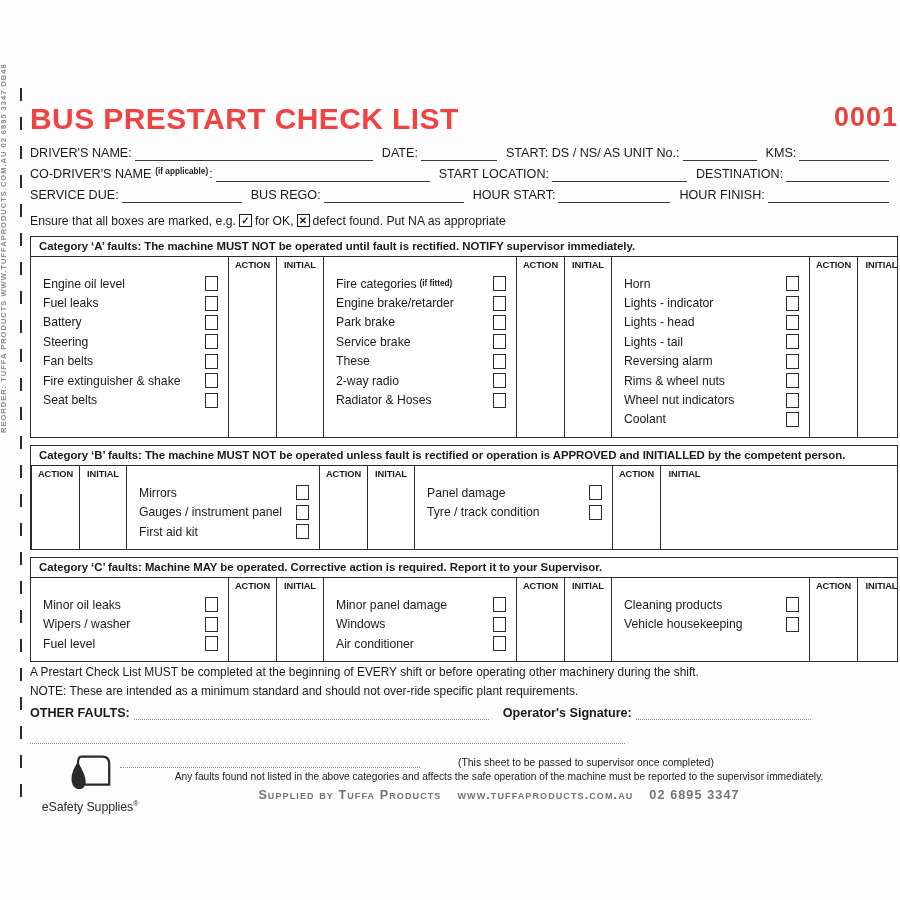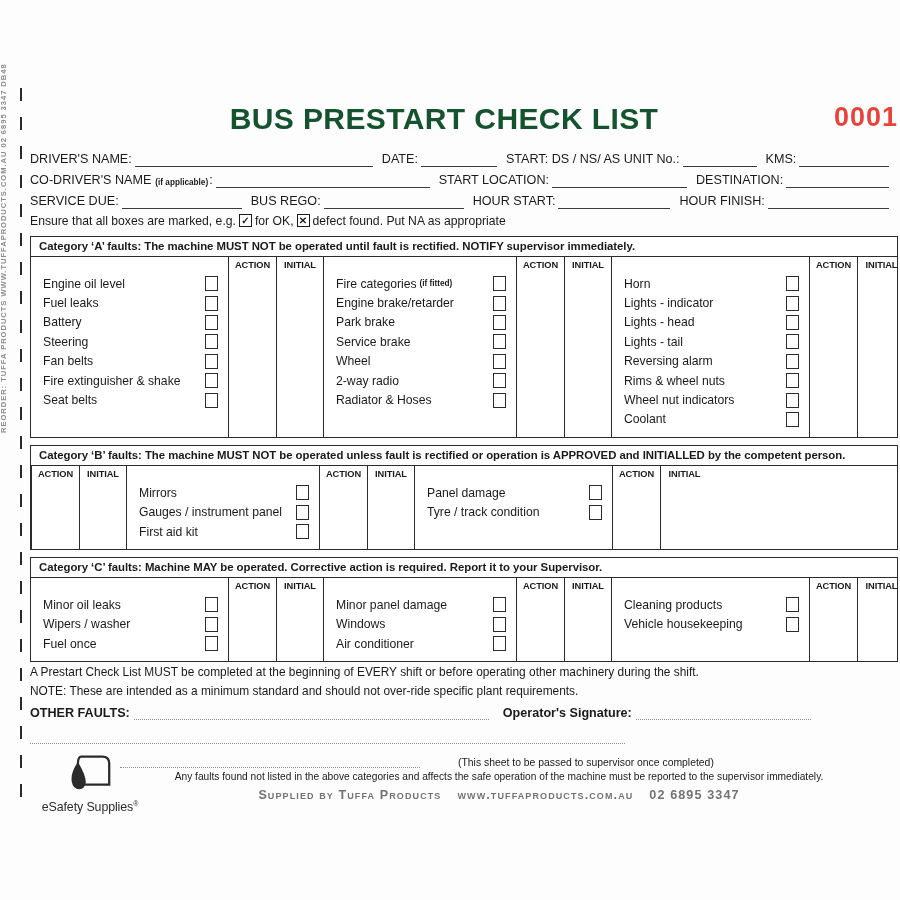--- a/index.html
+++ b/index.html
@@ -62,43 +62,43 @@
     top: 100px;
     width: 868px;
   }
 
   
   .title-row {
     position: relative;
     height: 42px;
   }
   .doc-title {
-    text-align: center;
+    text-align: left;
     font-size: 30px;
     font-weight: bold;
     letter-spacing: 0.4px;
     line-height: 38px;
-    color: #14532d;
+    color: #ef4444;
     padding-right: 40px;
   }
   .doc-number {
     position: absolute;
     right: 0px;
     top: 2px;
     font-size: 27px;
     font-weight: bold;
     color: #e8423c;
     letter-spacing: 1px;
   }
 
   
   .form-lines { margin-top: 4px; }
   .form-row {
     display: flex;
-    align-items: flex-end;
+    align-items: flex-start;
     font-size: 12.6px;
     height: 21px;
     white-space: nowrap;
   }
   .fld-label {
     padding-right: 3px;
     line-height: 15px;
   }
   .fld-small {
     font-size: 8.2px;
@@ -408,21 +408,21 @@
                 </div>
                 <div class="item-row">
                   <span class="item-label">Park brake</span>
                   <span class="item-box"></span>
                 </div>
                 <div class="item-row">
                   <span class="item-label">Service brake</span>
                   <span class="item-box"></span>
                 </div>
                 <div class="item-row">
-                  <span class="item-label">Wheel</span>
+                  <span class="item-label">These</span>
                   <span class="item-box"></span>
                 </div>
                 <div class="item-row">
                   <span class="item-label">2-way radio</span>
                   <span class="item-box"></span>
                 </div>
                 <div class="item-row">
                   <span class="item-label">Radiator &amp; Hoses</span>
                   <span class="item-box"></span>
                 </div>
@@ -548,21 +548,21 @@
                 <div class="items-spacer"></div>
                 <div class="item-row">
                   <span class="item-label">Minor oil leaks</span>
                   <span class="item-box"></span>
                 </div>
                 <div class="item-row">
                   <span class="item-label">Wipers / washer</span>
                   <span class="item-box"></span>
                 </div>
                 <div class="item-row">
-                  <span class="item-label">Fuel once</span>
+                  <span class="item-label">Fuel level</span>
                   <span class="item-box"></span>
                 </div>
                 <div class="pad-bottom"></div>
               </div>
               <div class="col-action" style="width: 47px;">
                 <div class="col-head">ACTION</div>
               </div>
               <div class="col-initial" style="width: 46px; border-right: 1.5px solid rgb(43, 43, 43);">
                 <div class="col-head">INITIAL</div>
               </div>

